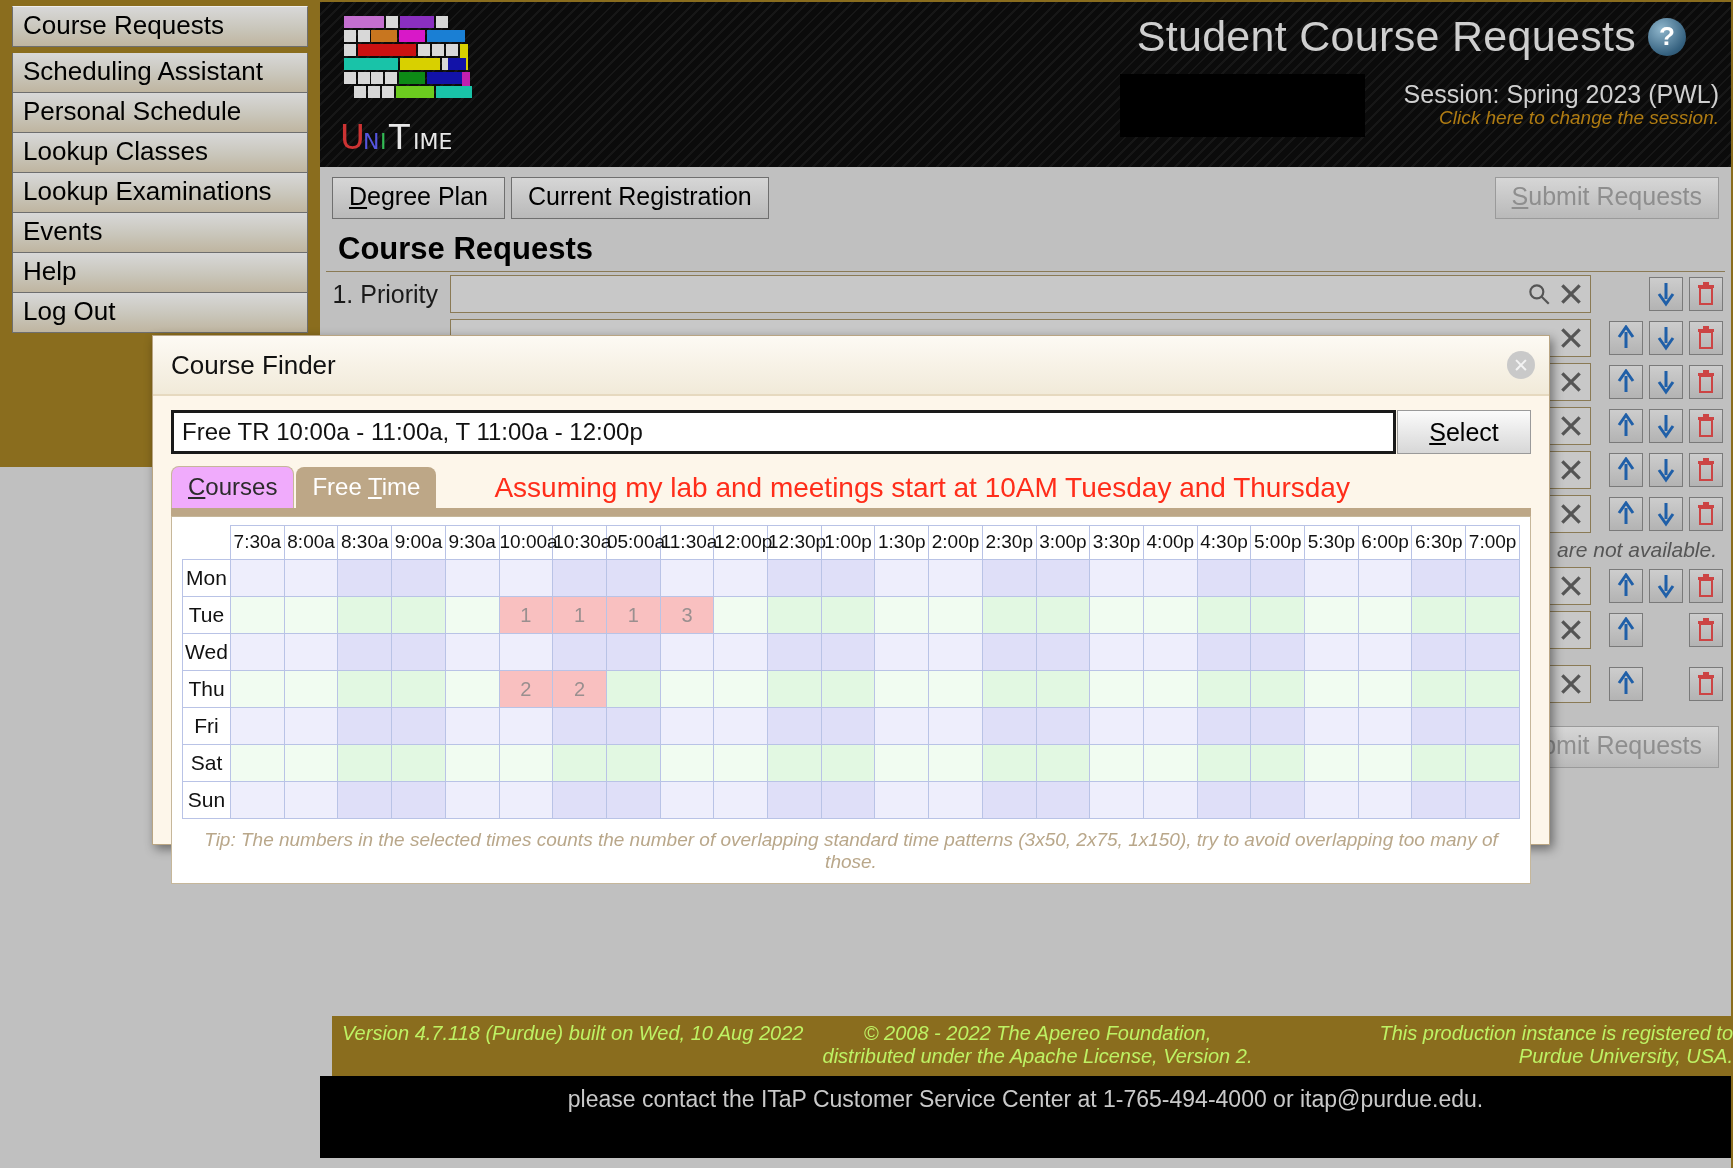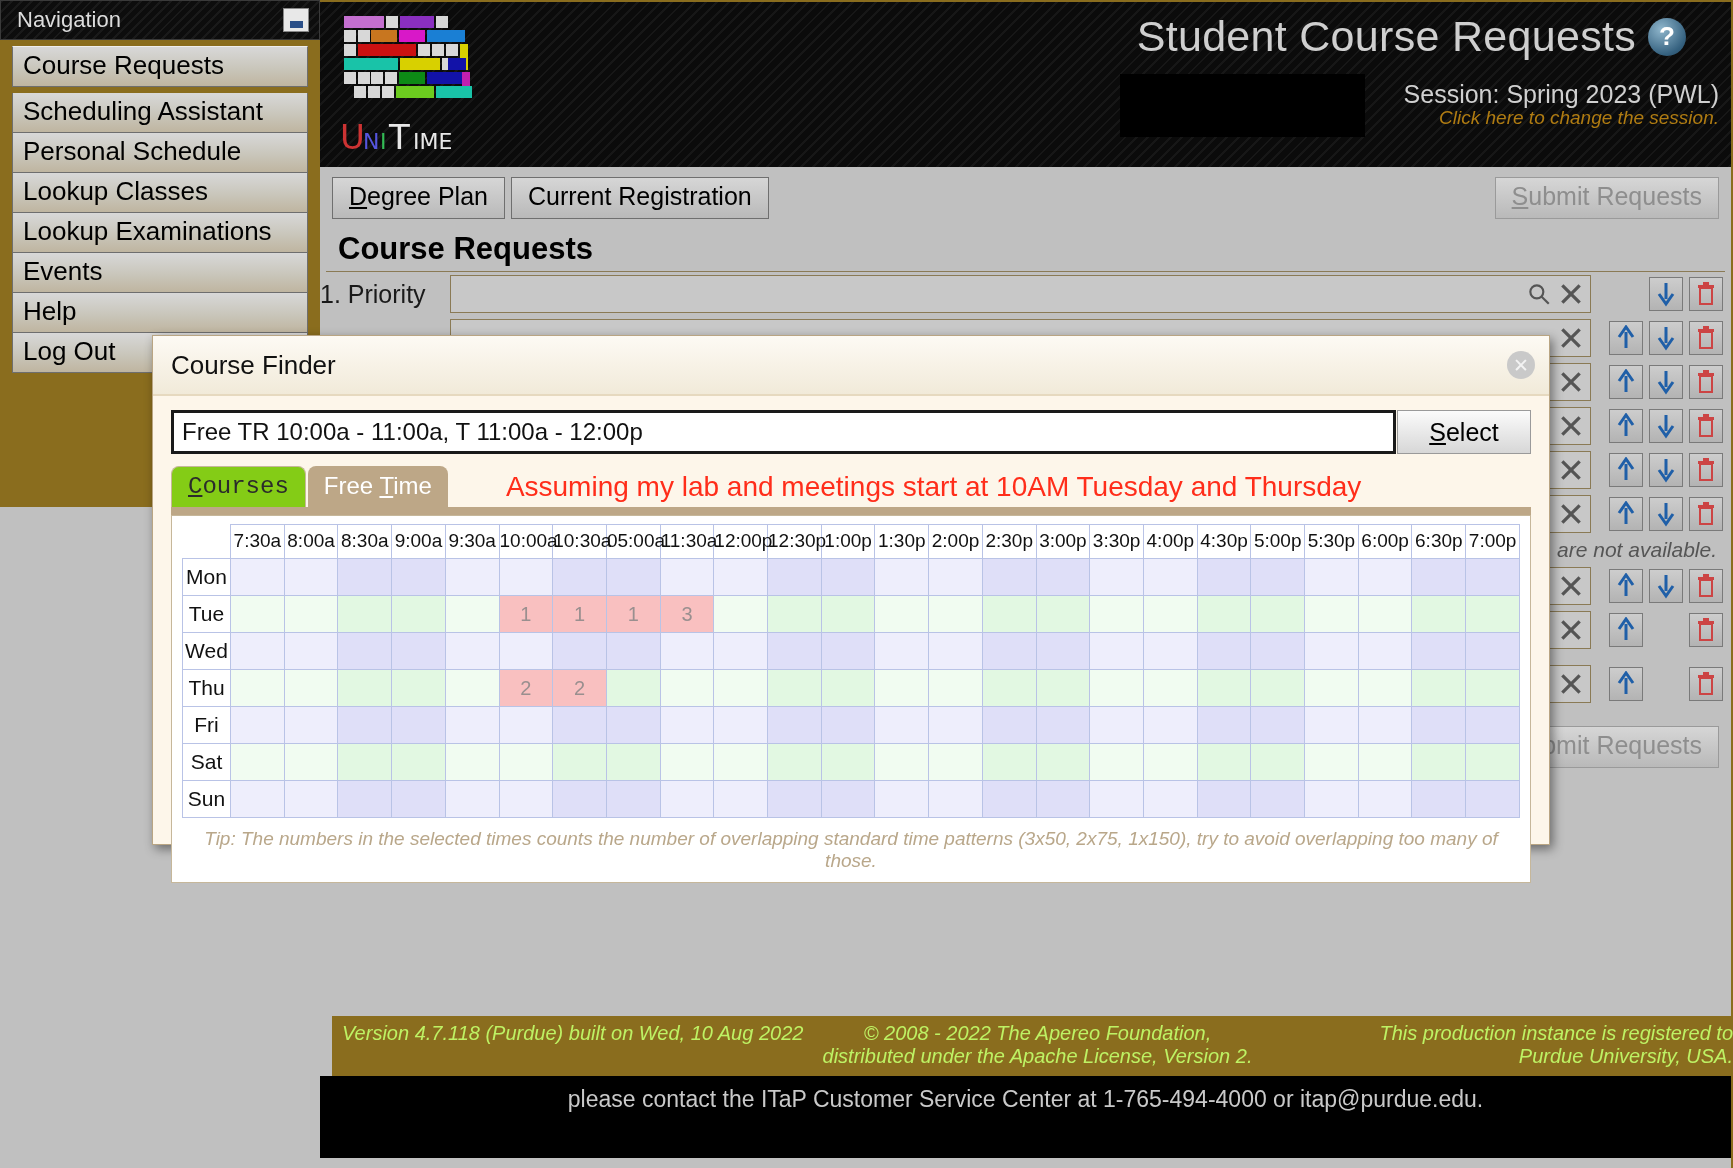--- a/index.html
+++ b/index.html
@@ -89,21 +89,21 @@
   .btn.disabled { color:#8e8e8e; border-color:#9a9a9a; cursor:default; }
   .spacer { flex:1; }
   .u { text-decoration:underline; }
 
   #section-title {
     font-size:31px; font-weight:bold; color:#000;
     padding:4px 0 4px 12px; border-bottom:1px solid #8a7a55; margin:0 6px;
   }
 
   .req-row { display:flex; align-items:center; padding:3px 8px 3px 0; }
-  .req-label { width:130px; text-align:left; padding-right:12px; font-size:25px; color:#1a1a1a; }
+  .req-label { width:130px; text-align:right; padding-right:12px; font-size:25px; color:#1a1a1a; }
   .req-field {
     flex:1; height:38px; background:#c8c8c8; border:1px solid #8a7a55;
     display:flex; align-items:center; justify-content:flex-end; padding-right:6px; gap:6px;
   }
   .ic { width:26px; height:26px; cursor:pointer; }
   .act { width:34px; height:34px; border:1px solid #7a7a7a;
          background:linear-gradient(180deg,#cdcdcd,#b3b3b3);
          display:flex; align-items:center; justify-content:center; cursor:pointer; }
   .act-wrap { display:flex; gap:6px; margin-left:12px; width:120px; justify-content:flex-end; }
   .act.blank { border:none; background:none; cursor:default; }
@@ -152,21 +152,21 @@
   #select-btn {
     width:134px; background:linear-gradient(180deg,#fbfbfb,#d7d7d7);
     border:1px solid #9a9a9a; font-size:25px; cursor:pointer;
   }
 
   #tabs-row { display:flex; align-items:flex-end; margin-top:12px; position:relative; }
   .tab {
     font-size:24px; padding:6px 16px 7px 16px; cursor:pointer;
     border-top-left-radius:8px; border-top-right-radius:8px;
   }
-  .tab.inactive { background:#84cc16; border:1px solid #c6b79a; border-bottom:none; color:#2b2b2b;font-family:Liberation Mono, monospace; }
+  .tab.inactive { background:#f0abfc; border:1px solid #c6b79a; border-bottom:none; color:#2b2b2b; }
   .tab.active { background:#bda787; color:#ffffff; margin-left:2px; }
   #annotation {
     color:#ff2d1a; font-size:28px; margin-left:58px; white-space:nowrap;
     padding-bottom:4px;
   }
   #tab-underline { height:8px; background:#bda787; margin:0 0 0 0; }
 
   #grid-panel {
     background:#fff; border:1px solid #c6b79a; margin:0 0 0 0; padding:8px 10px 4px 10px;
   }
@@ -193,26 +193,20 @@
 
   #tip {
     text-align:center; font-style:italic; font-size:19px; color:#b9a78a;
     padding:10px 0 6px 0;
   }
 </style>
 </head>
 <body>
 
 <div id="nav-panel">
-  <div id="nav-titlebar">
-    <span id="nav-title">Navigation</span>
-    <span id="nav-min-btn">
-        <i></i>
-      </span>
-  </div>
   <div id="nav-body">
     <div class="nav-item first">Course Requests</div>
     <div class="nav-item">Scheduling Assistant</div>
     <div class="nav-item">Personal Schedule</div>
     <div class="nav-item">Lookup Classes</div>
     <div class="nav-item">Lookup Examinations</div>
     <div class="nav-item">Events</div>
     <div class="nav-item">Help</div>
     <div class="nav-item">Log Out</div>
   </div>

